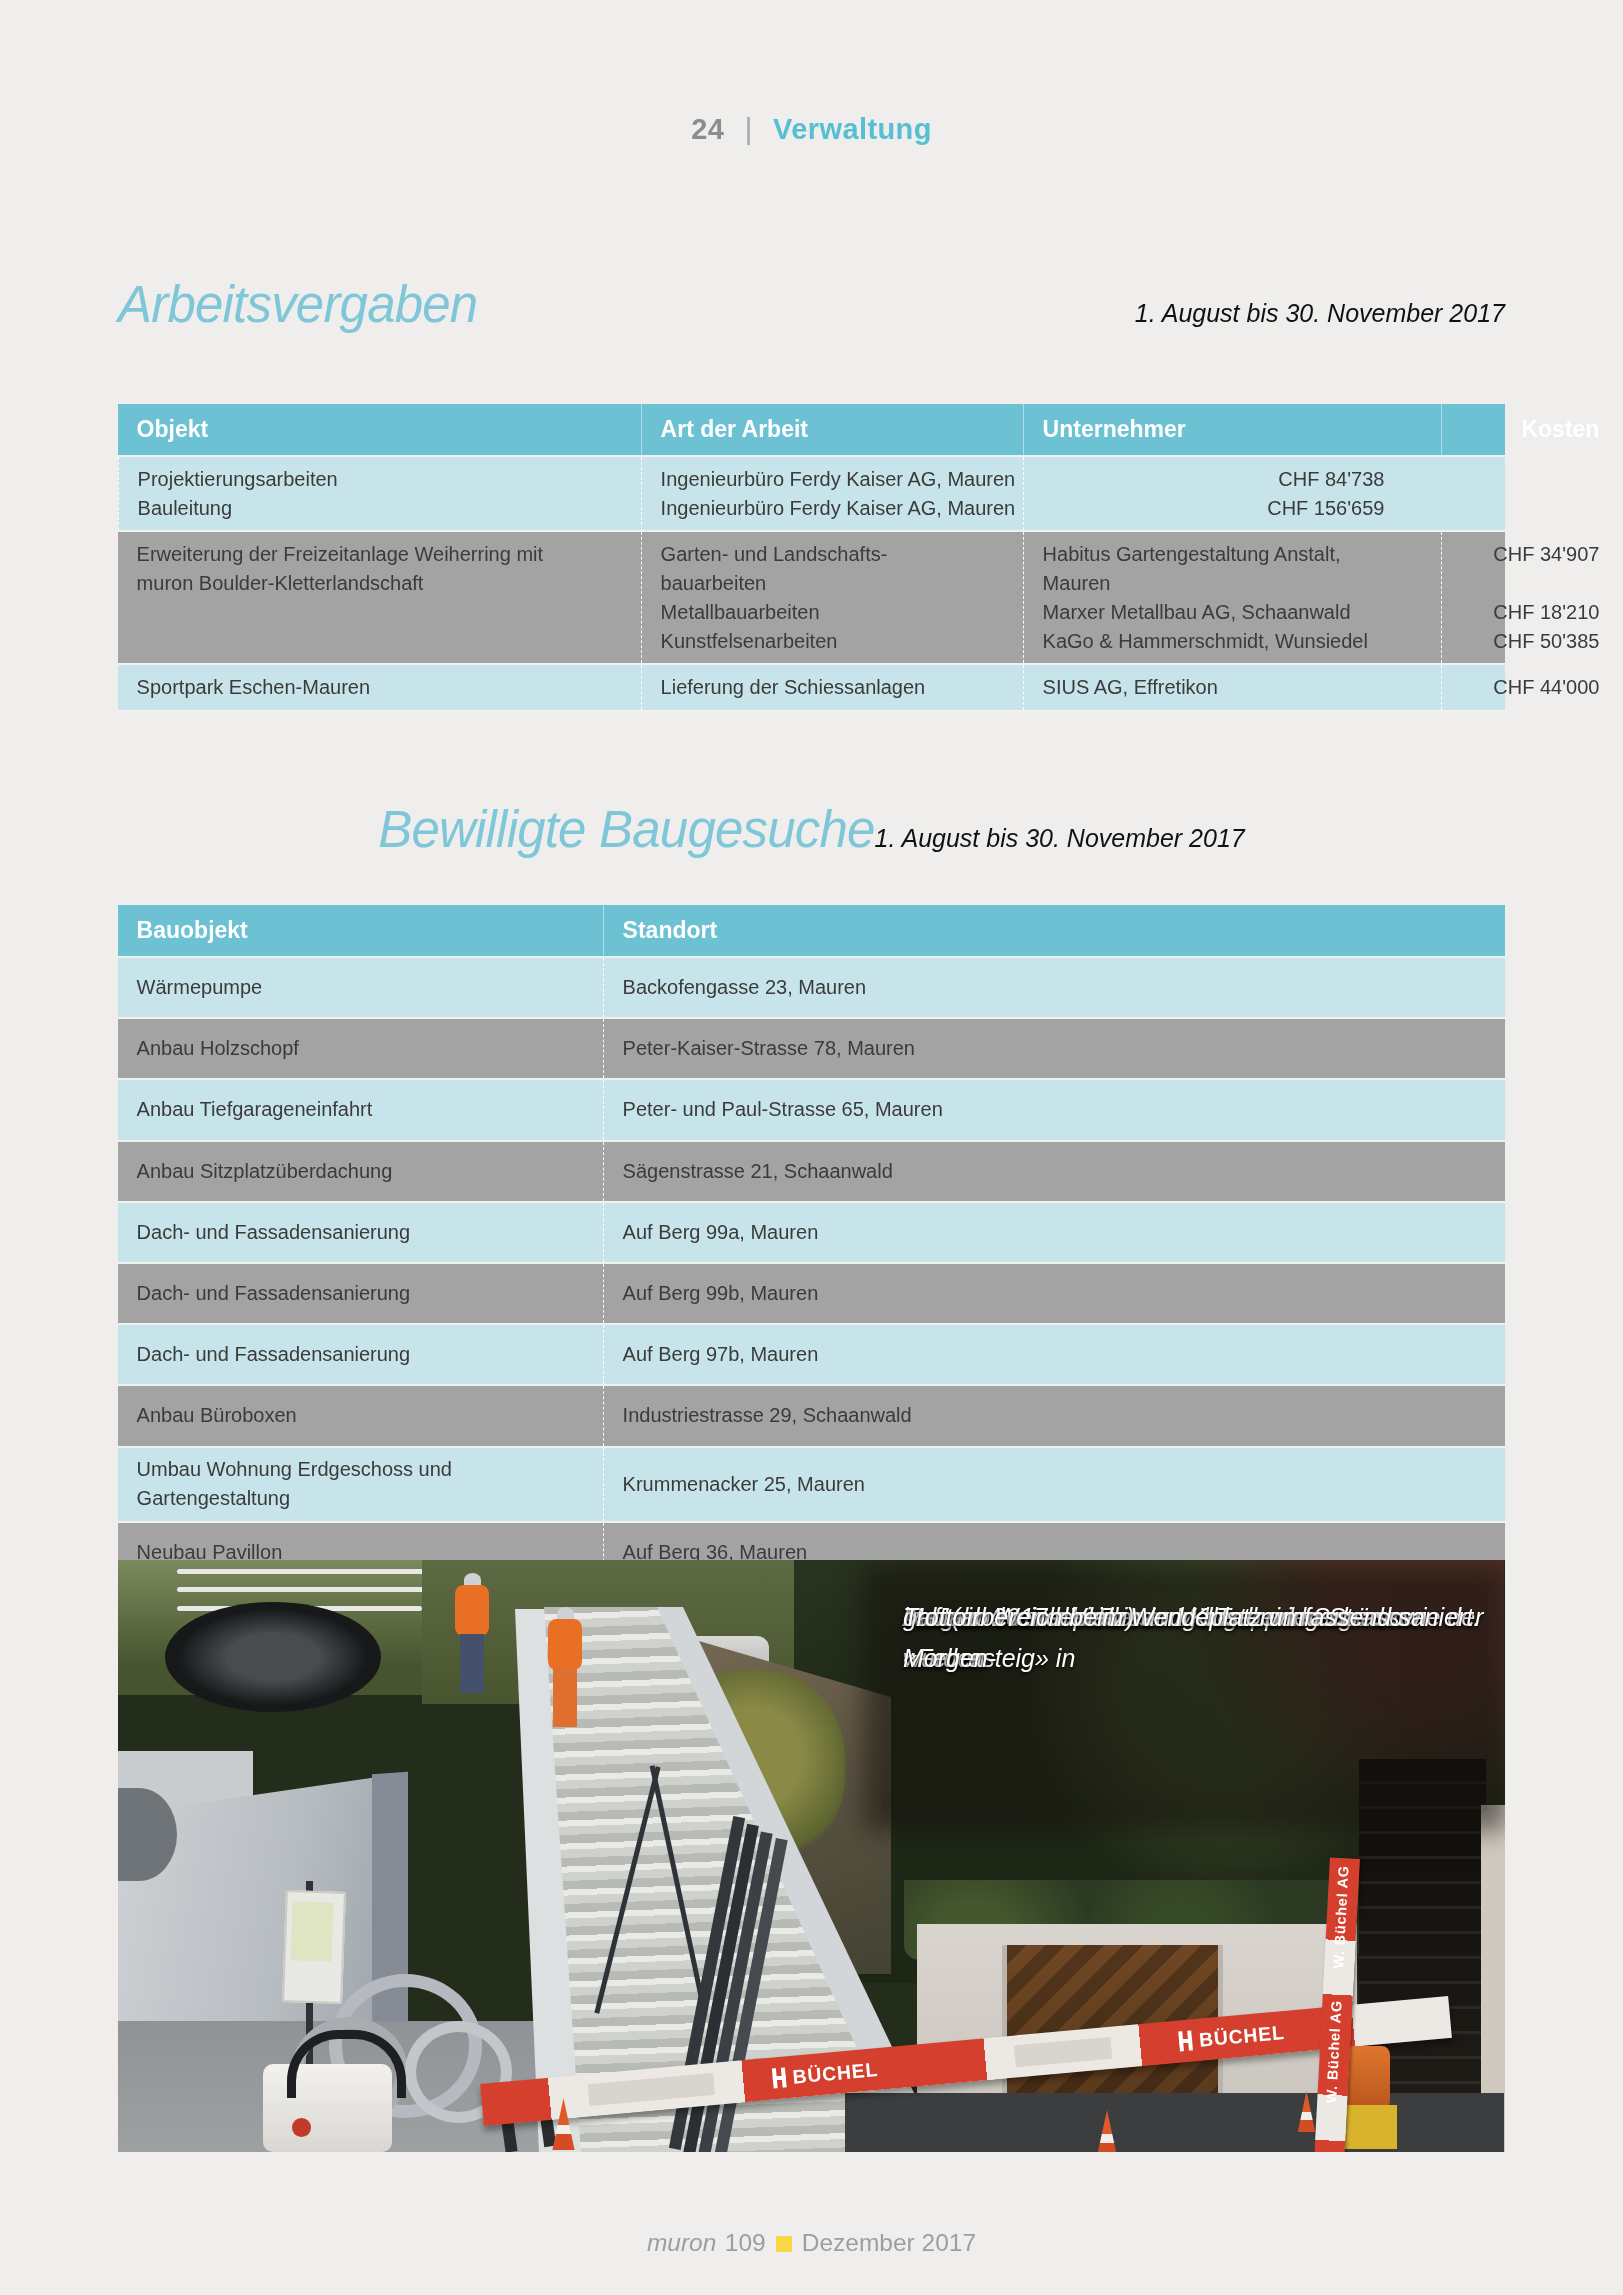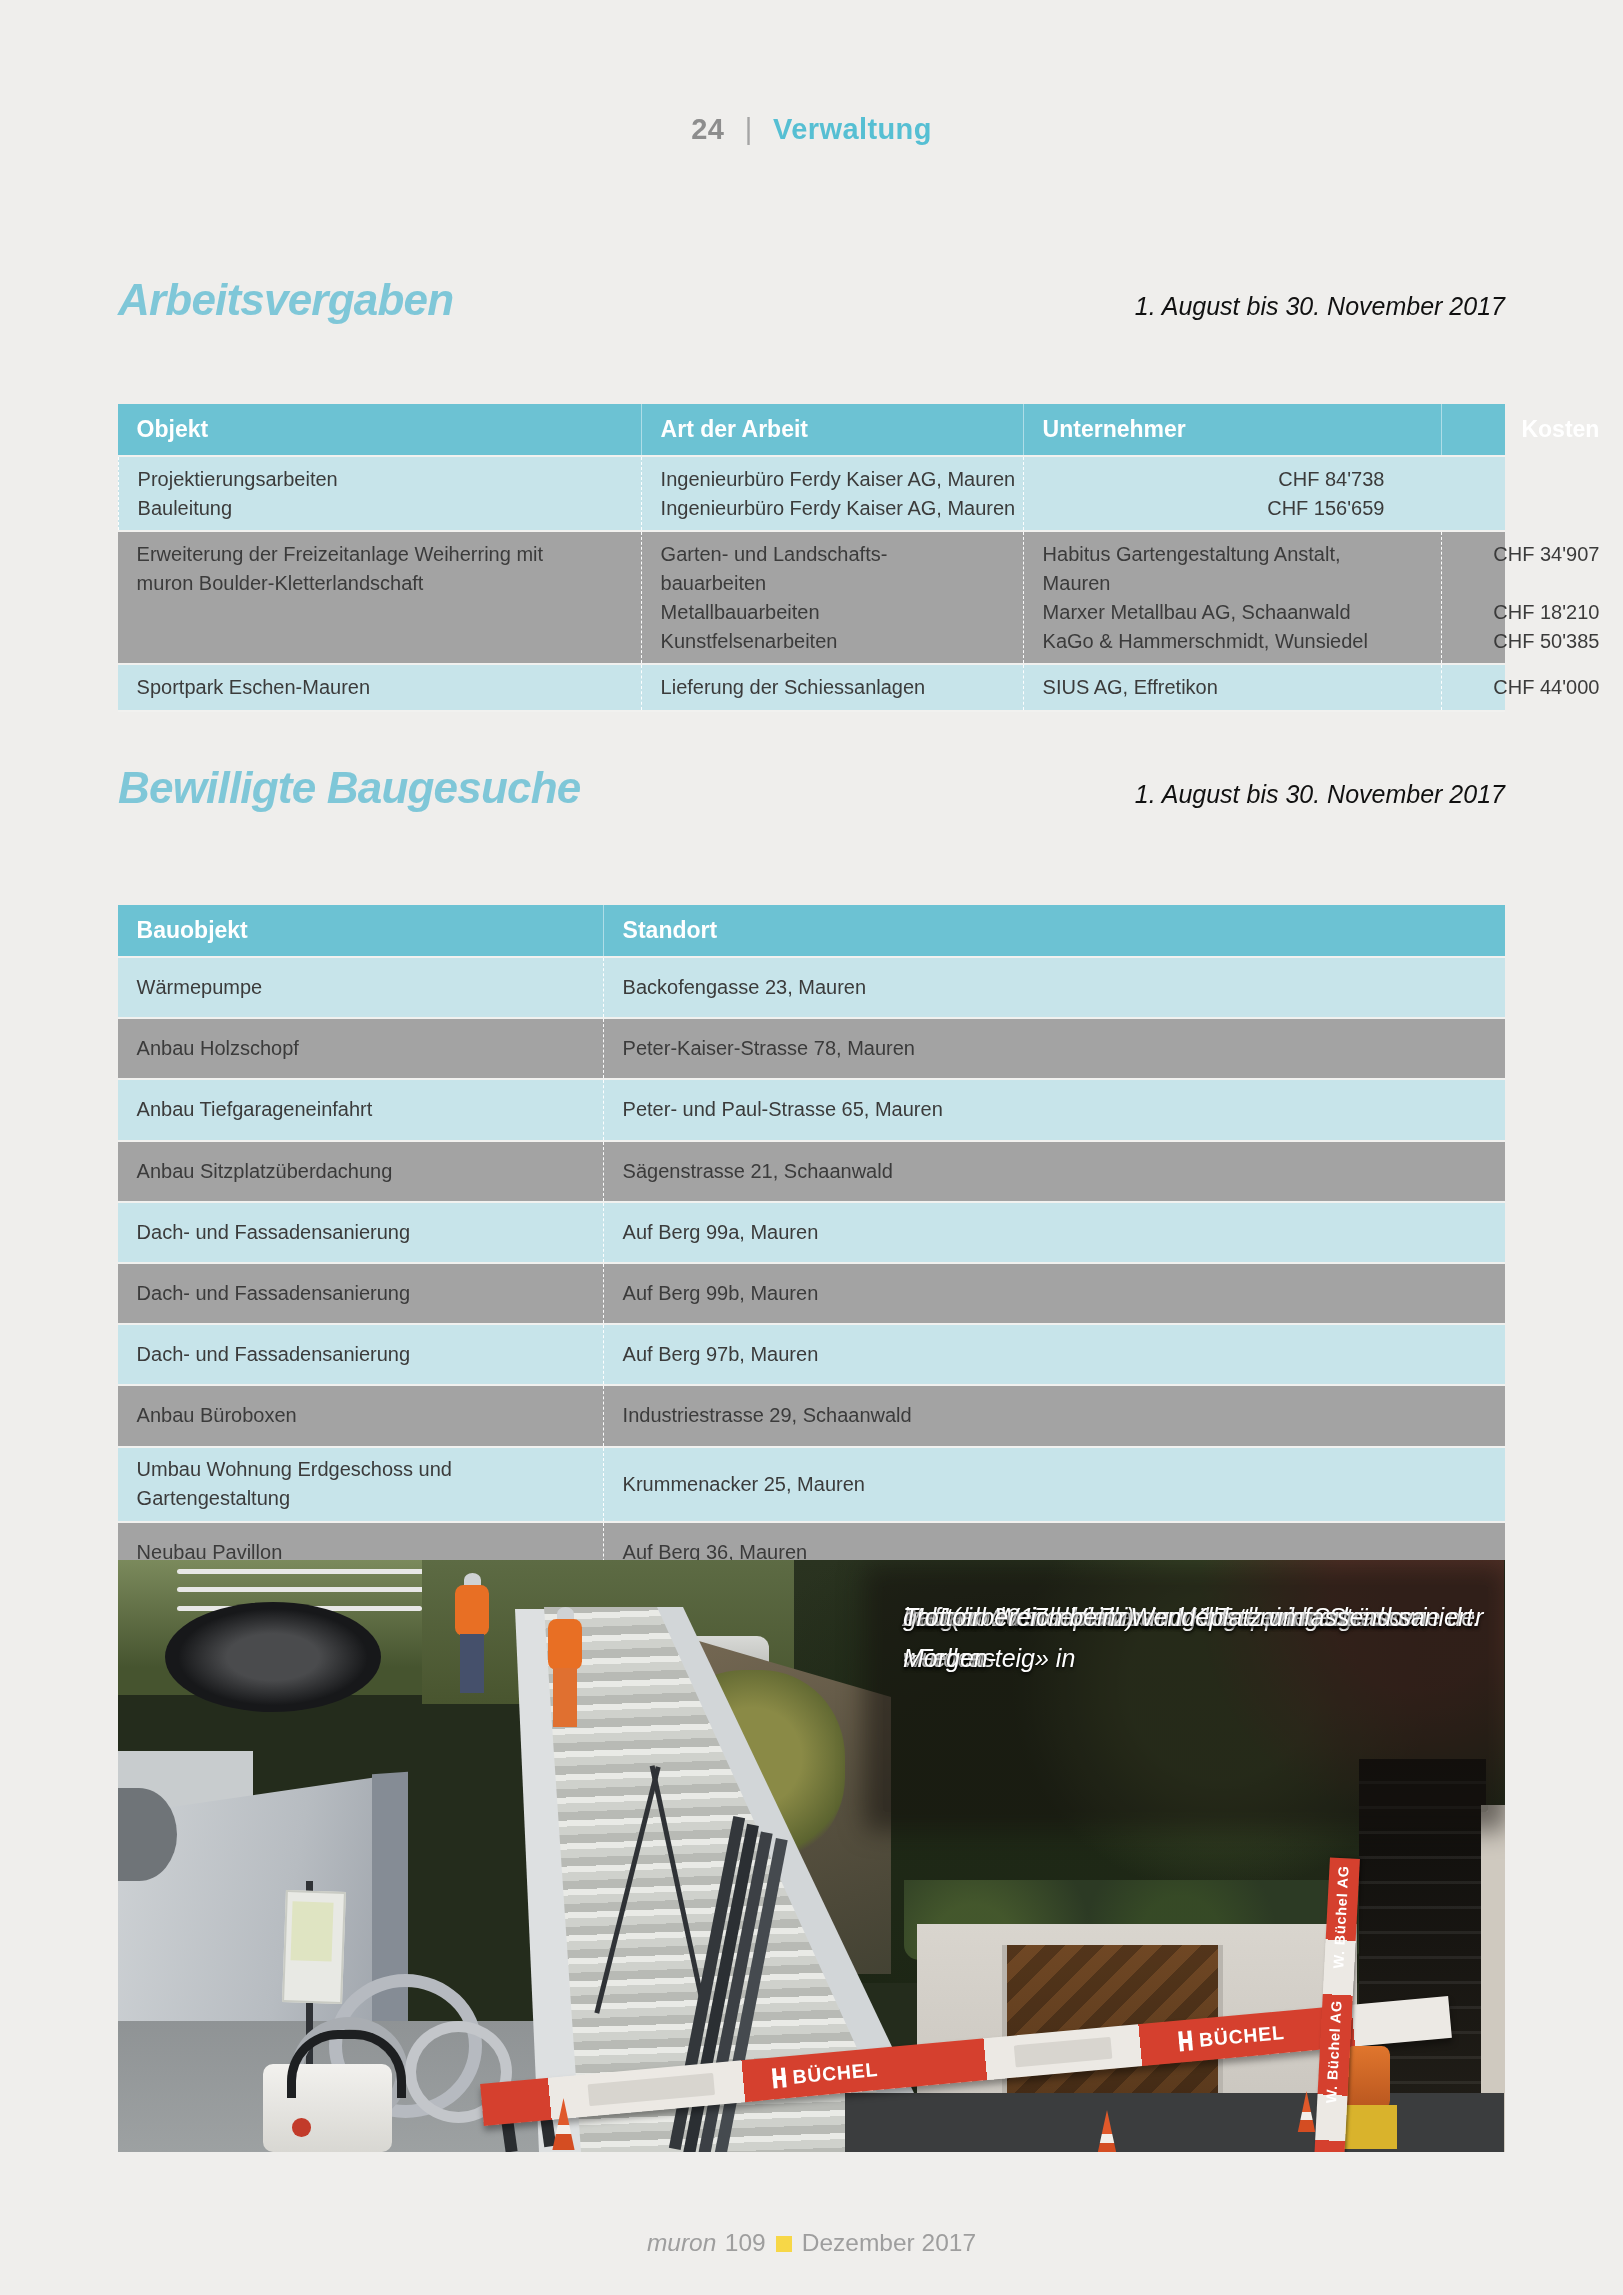--- a/index.html
+++ b/index.html
@@ -9,21 +9,21 @@
   
   .page-head{position:absolute;top:113px;left:0;right:0;text-align:center;
              font-size:29px;font-weight:700;letter-spacing:0.4px;}
   .page-head .num{color:#8d8d8d;}
   .page-head .bar{color:#a5a5a5;font-weight:400;margin:0 12px;}
   .page-head .sec{color:#56bfd3;}
 
   
   .section-head{position:absolute;left:118px;width:1387px;display:flex;
                 justify-content:space-between;align-items:baseline;}
-  .section-head h1{margin:0;font-size:44px;font-weight:700;font-style:italic;
+  .section-head h1{margin:0;font-size:51px;font-weight:400;font-style:italic;
                    color:#7fc7d8;letter-spacing:-0.8px;}
   .section-head .period{font-size:25px;font-style:italic;color:#111;font-weight:400;}
 
   
   .dtable{position:absolute;left:118px;width:1387px;}
   .t-head{display:grid;background:#6cc2d3;color:#fff;font-weight:700;font-size:23px;
           border-bottom:2.5px solid #f1f1ef;}
   .t-head .hcell{height:51px;line-height:51px;padding:0 18.6px;white-space:nowrap;}
   .t-head .hcell.sep{border-left:1.7px solid rgba(255,255,255,.45);}
   .t-head .hcell.right{text-align:right;}
@@ -238,21 +238,21 @@
           <div class="cell sep">
             <div class="cell-line">SIUS AG, Effretikon</div>
           </div>
           <div class="cell sep right">
             <div class="cell-line">CHF 44'000</div>
           </div>
         </div>
       </div>
   </div>
 
-  <div class="section-head" style="top:763px;">
+  <div class="section-head" style="top:800px;justify-content:center;">
     <h1>Bewilligte Baugesuche</h1>
     <div class="period">1. August bis 30. November 2017</div>
   </div>
 
   <div class="dtable" style="top:905px;">
     <div class="t-head t2-grid">
       <div class="hcell">Bauobjekt</div>
       <div class="hcell sep">Standort</div>
     </div>
     <div>

